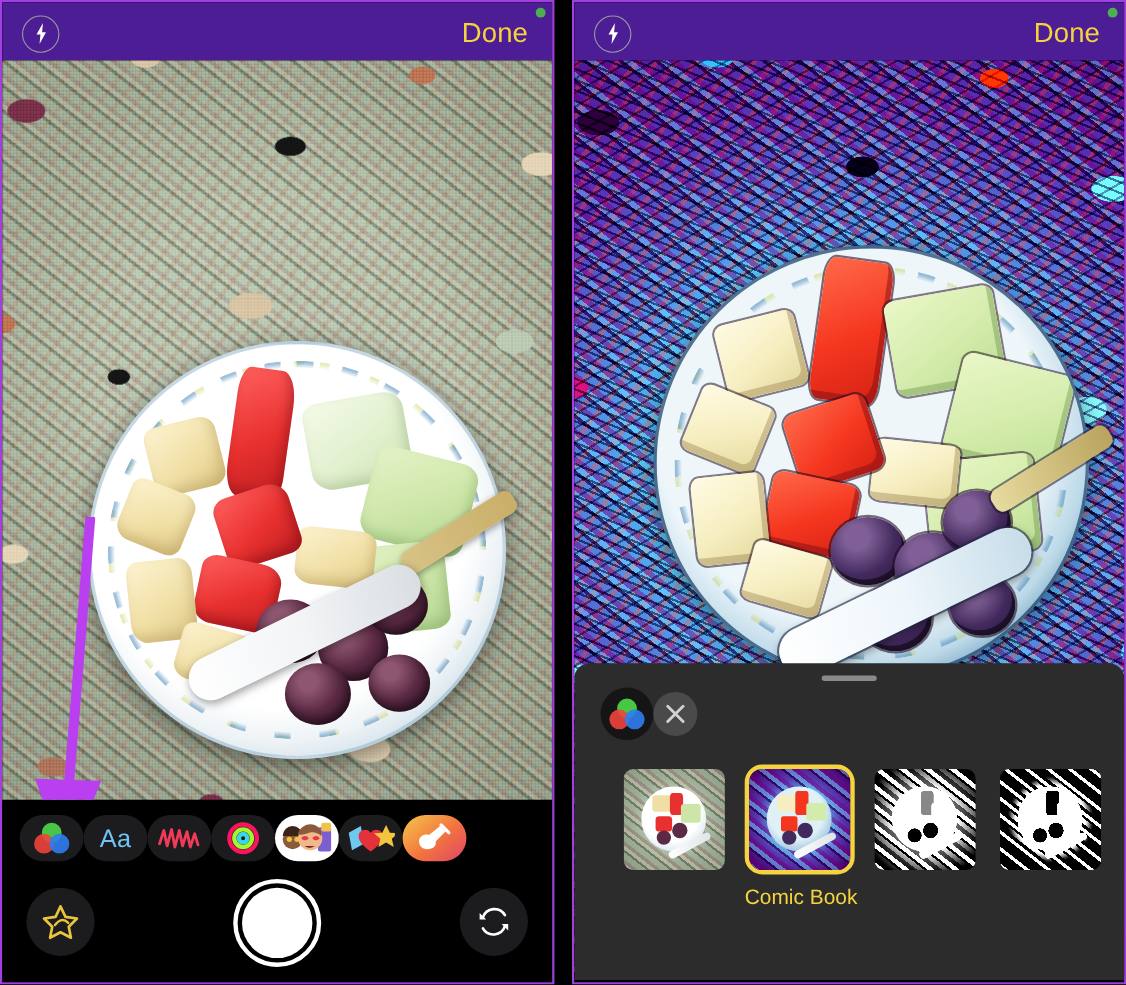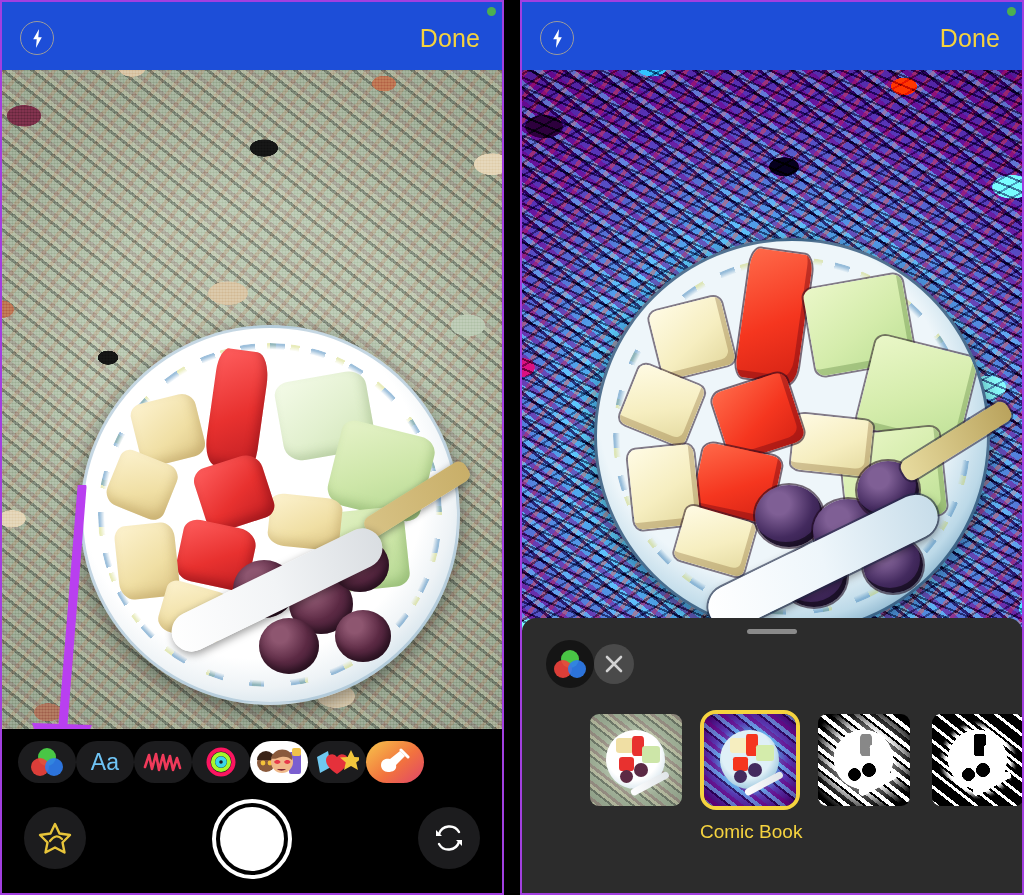--- a/index.html
+++ b/index.html
@@ -18,22 +18,22 @@
     background: #000;
     border: 2px solid #a23fe0;
     overflow: hidden;
   }
   .panel-left  { width: 504px; margin-right: 16px; }
   .panel-right { width: 504px; }
 
   
   .navbar {
     position: relative;
-    height: 68px;
-    background: #1d4ed8;
+    height: 53px;
+    background: #4c1d95;
     display: flex; align-items: center; justify-content: space-between;
     padding: 4px 22px 0 18px;
     flex: none;
   }
   .flash-btn {
     width: 34px; height: 34px; border-radius: 50%;
     border: 1.6px solid #9b9b9b;
     display: flex; align-items: center; justify-content: center;
   }
   .flash-btn svg { width: 15px; height: 19px; }
@@ -251,21 +251,21 @@
   .sheet-title { color: #fff; font-size: 29px; margin-left: 16px; flex: 1; }
   .sheet-close {
     width: 40px; height: 40px; border-radius: 50%;
     background: #4a4a4a;
     display: flex; align-items: center; justify-content: center;
     flex: none;
   }
   .filter-strip {
     position: absolute; top: 92px; left: 0; right: 0;
     display: flex; align-items: flex-start; gap: 14px;
-    padding-left: 64px;
+    padding-left: 41px;
   }
   .filter-cell { width: 100px; flex: none; position: relative; }
   .filter-thumb {
     width: 100px; height: 100px; border-radius: 13px;
     overflow: hidden; position: relative;
     border: 4px solid transparent;
   }
   .filter-cell.selected .filter-thumb { border-color: #f5d33f; border-radius: 16px; }
   .filter-name {
     text-align: center; color: #f5d33f; font-size: 19px;

